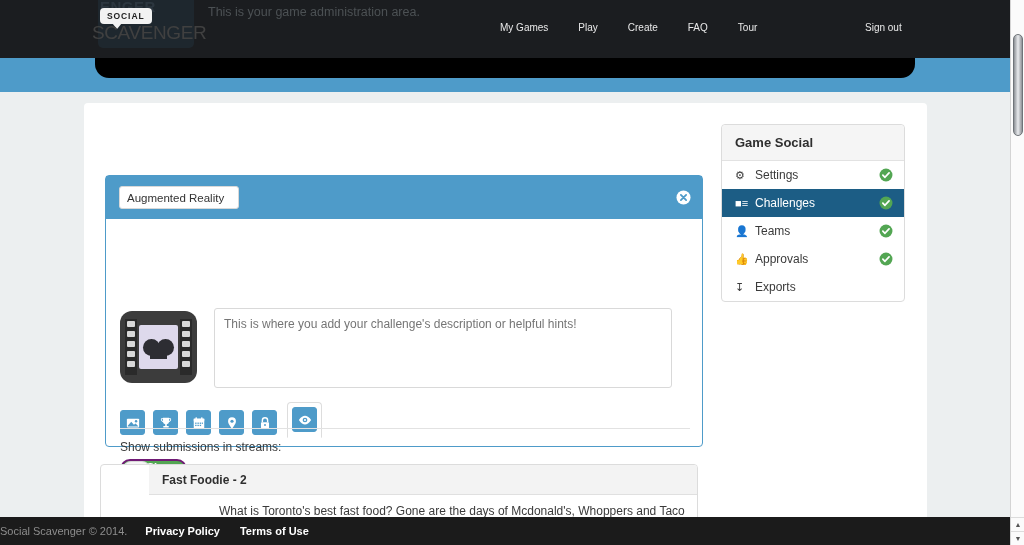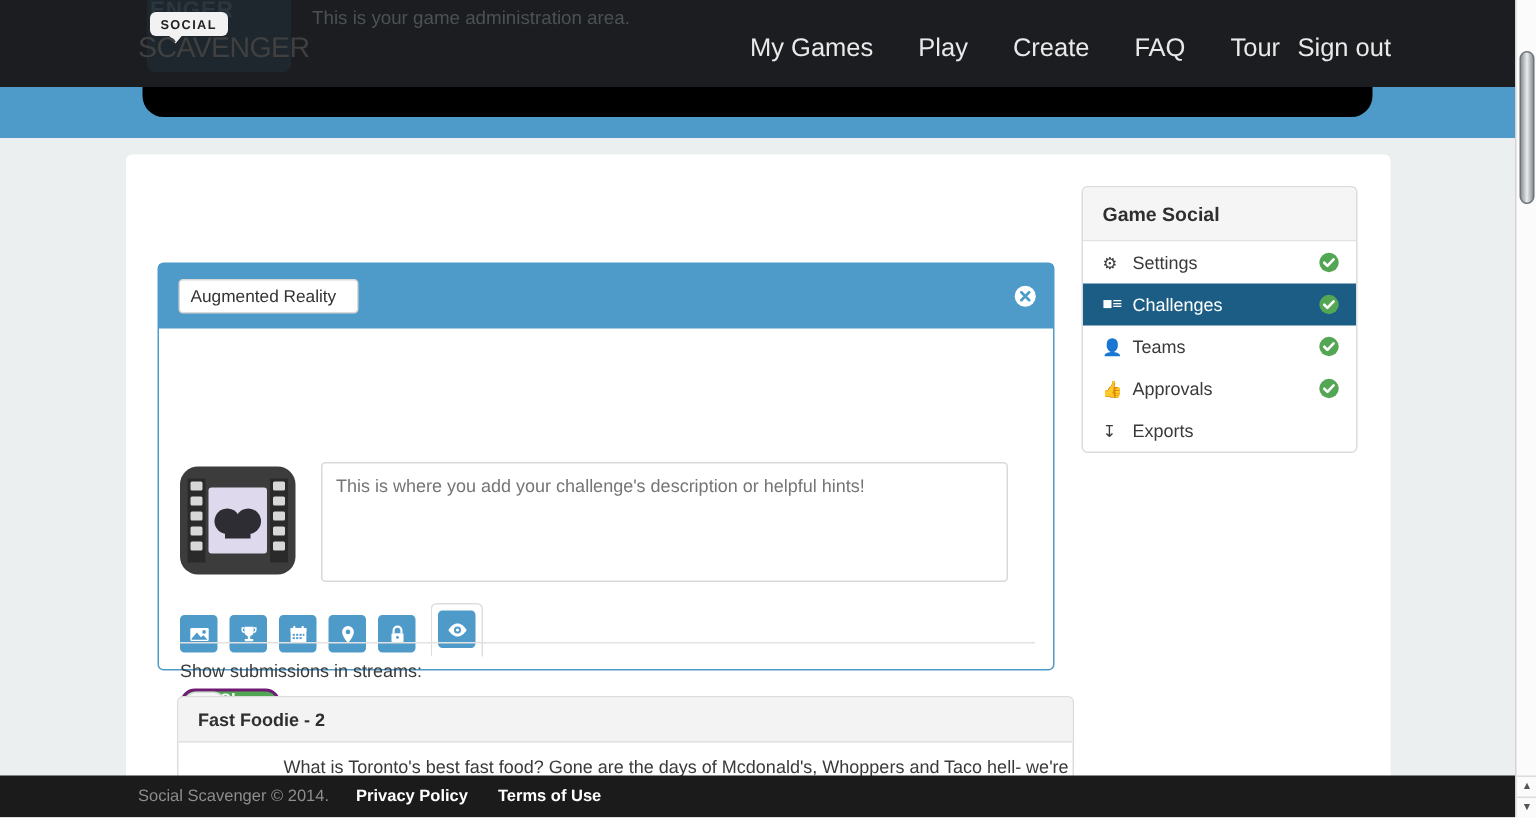--- a/index.html
+++ b/index.html
@@ -84,21 +84,21 @@
     font-size: 12.5px;
     color: #4c5154;
     z-index: 8;
   }
   .nav {
     position: absolute; left: 500px; top: 22px;
     z-index: 8;
     display: flex; align-items: center;
   }
   .nav a {
-    color: #e9e9e9; font-size: 17px;
+    color: #e9e9e9; font-size: 10px;
     text-decoration: none;
     margin-right: 30px;
     white-space: nowrap;
   }
   .nav a.signout {
     position: absolute; left: 365px; top: 0;
     margin-right: 0;
   }
 
   
@@ -307,27 +307,28 @@
     border-radius: 3px;
     padding: 4px 7px;
     margin-left: 5px;
     cursor: pointer;
     font-family: "Liberation Sans", sans-serif;
     white-space: nowrap;
   }
 
   
   .challenge-collapsed {
-    position: absolute; top: 464px; left: 118px;
+    position: absolute; top: 464px; left: 100px;
     width: 598px; height: 60px;
     background: #fff;
     border: 1px solid #dcdcdc;
     border-radius: 4px;
     z-index: 4;
     overflow: hidden;
+    padding-left: 48px;
   }
   .collapsed-head {
     height: 30px;
     background: #f3f3f3;
     border-bottom: 1px solid #e0e0e0;
     display: flex; align-items: center;
     padding-left: 13px;
     font-size: 12px; color: #2f2f2f; font-weight: bold;
   }
   .collapsed-desc {
@@ -373,21 +374,20 @@
     color: #9a9a9a;
     line-height: 1.35;
   }
 
   
   .footer {
     position: absolute; bottom: 0; left: 0;
     width: 1010px; height: 28px;
     background: #1b1b1b;
     display: flex; align-items: center;
-    padding-left: 92px;
     z-index: 7;
   }
   .footer .copy { color: #8d8d8d; font-size: 11px; margin-right: 18px; }
   .footer a {
     color: #ffffff; font-size: 11px; font-weight: bold;
     text-decoration: none; margin-right: 20px;
   }
 
   
   .scrollbar {

